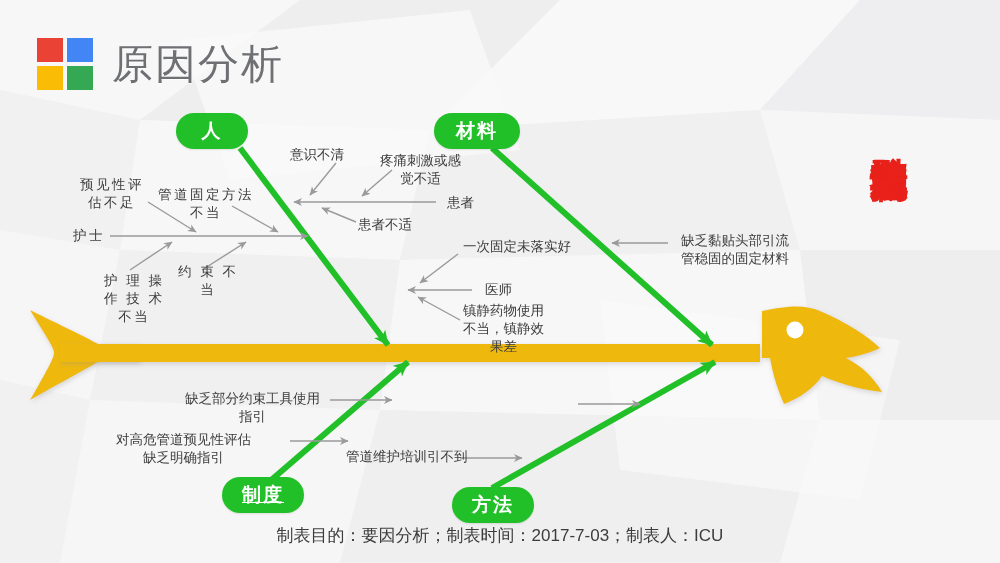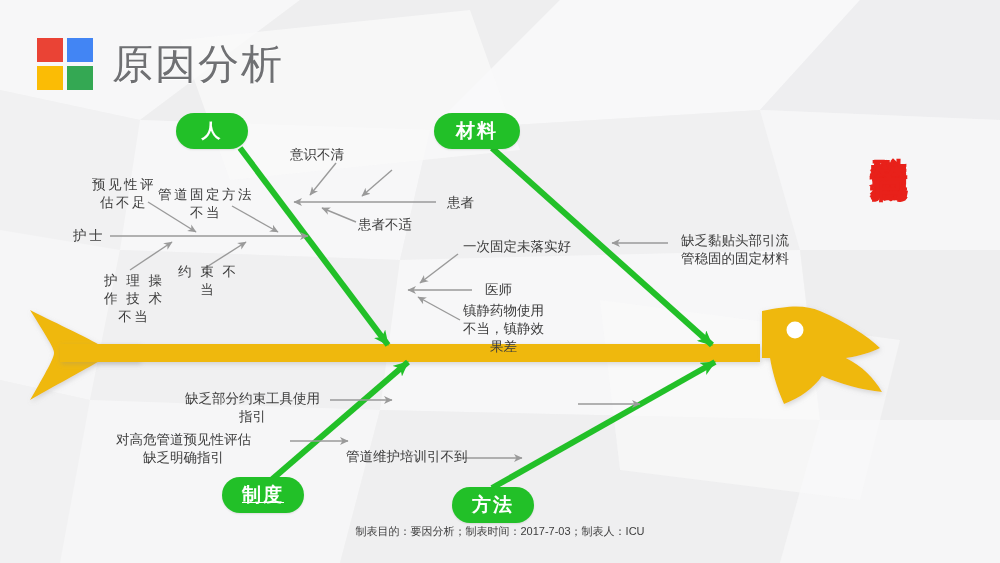--- a/index.html
+++ b/index.html
@@ -106,21 +106,21 @@
     text-align: center;
   }
   .cause.tracked { letter-spacing: 2.5px; }
 
   
   .footer-note {
     position: absolute;
     left: 0; top: 524px;
     width: 1000px;
     text-align: center;
-    font-size: 11px;
+    font-size: 17px;
     color: #3c3c3c;
     z-index: 4;
   }
 </style>
 </head>
 <body>
 
 <div id="canvas">
 
   <svg id="bg-poly" viewBox="0 0 1000 563">
@@ -232,32 +232,34 @@
 
     <div class="page-title">原因分析</div>
 
     <div class="vertical-title">脑室引流管非计划拔管</div>
 
     <div class="cat-pill" style="left:176px; top:113px; width:72px;">人</div>
     <div class="cat-pill" style="left:434px; top:113px; width:86px;">材料</div>
     <div class="cat-pill" style="left:222px; top:477px; width:82px;text-decoration:underline;">制度</div>
     <div class="cat-pill" style="left:452px; top:487px; width:82px;">方法</div>
 
-    <div class="cause tracked" style="left:92px; top:176px;">预见性评
+    <div class="cause tracked" style="left:80px; top:176px;">预见性评
 估不足</div>
     <div class="cause tracked" style="left:158px; top:186px;">管道固定方法
 不当</div>
     <div class="cause tracked" style="left:73px; top:227px;">护士</div>
     <div class="cause tracked" style="left:104px; top:272px;">护 理 操
 作 技 术
 不当</div>
     <div class="cause tracked" style="left:178px; top:263px;">约 束 不
 当</div>
 
     <div class="cause" style="left:290px; top:146px;">意识不清</div>
+    <div class="cause" style="left:380px; top:152px;">疼痛刺激或感
+觉不适</div>
     <div class="cause" style="left:447px; top:194px;">患者</div>
     <div class="cause" style="left:358px; top:216px;">患者不适</div>
 
     <div class="cause" style="left:463px; top:238px;">一次固定未落实好</div>
     <div class="cause" style="left:485px; top:281px;">医师</div>
     <div class="cause" style="left:463px; top:302px;">镇静药物使用
 不当，镇静效
 果差</div>
 
     <div class="cause" style="left:681px; top:232px;">缺乏黏贴头部引流

